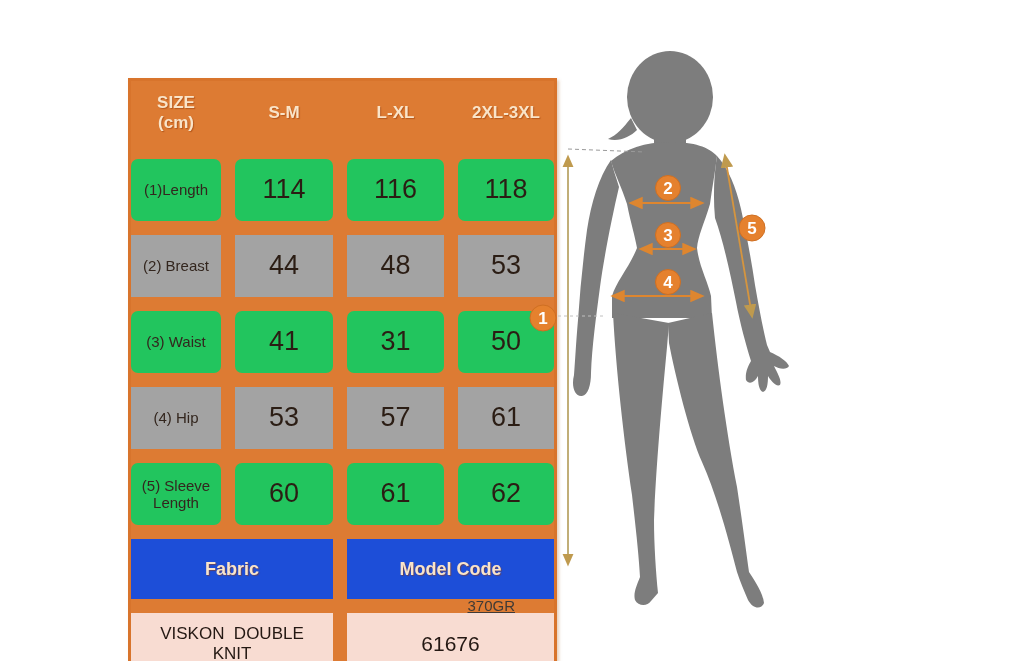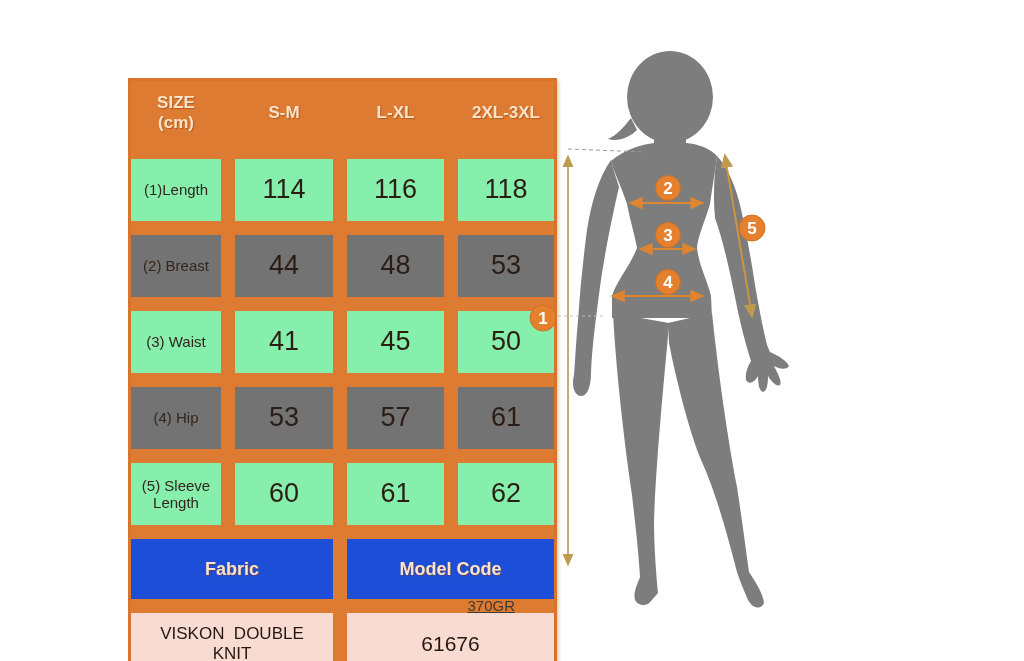--- a/index.html
+++ b/index.html
@@ -22,22 +22,22 @@
   }
   .cell {
     display:flex; align-items:center; justify-content:center;
     text-align:center; line-height:1.15;
   }
   .head-cell {
     background:#dd7b33; color:#f9e4c9; font-weight:bold; font-size:17px;
     text-shadow:1px 1px 1px rgba(150,60,10,.55);
     white-space:pre-line;
   }
-  .row-peach { background:#86efac; }
-  .row-light { background:#737373; }
+  .row-peach { background:#22c55e;border-radius:7px; }
+  .row-light { background:#a3a3a3; }
   .label-cell { font-size:15px; color:#33261e; padding:0 4px; }
   .value-cell { font-size:27px; color:#2b1d14; }
   .footer-head { grid-column:span 2; background:#1d4ed8; color:#f9e4c9;
     font-weight:bold; font-size:18px; text-shadow:1px 1px 1px rgba(150,60,10,.55); }
   .footer-cell { grid-column:span 2; background:#f8dcd2; }
   .fabric-value { font-size:17px; color:#241813; padding:0 10px; white-space:pre-wrap; }
   .model-value { font-size:21px; color:#241813; }
 
   .weight-note {
     position:absolute; left:370px; top:597px; width:145px;
@@ -70,21 +70,21 @@
     <div class="cell value-cell row-peach">116</div>
     <div class="cell value-cell row-peach">118</div>
 
     <div class="cell label-cell row-light">(2) Breast</div>
     <div class="cell value-cell row-light">44</div>
     <div class="cell value-cell row-light">48</div>
     <div class="cell value-cell row-light">53</div>
 
     <div class="cell label-cell row-peach">(3) Waist</div>
     <div class="cell value-cell row-peach">41</div>
-    <div class="cell value-cell row-peach">45</div>
+    <div class="cell value-cell row-peach">31</div>
     <div class="cell value-cell row-peach">50</div>
 
     <div class="cell label-cell row-light">(4) Hip</div>
     <div class="cell value-cell row-light">53</div>
     <div class="cell value-cell row-light">57</div>
     <div class="cell value-cell row-light">61</div>
 
     <div class="cell label-cell row-peach">(5) Sleeve Length</div>
     <div class="cell value-cell row-peach">60</div>
     <div class="cell value-cell row-peach">61</div>

